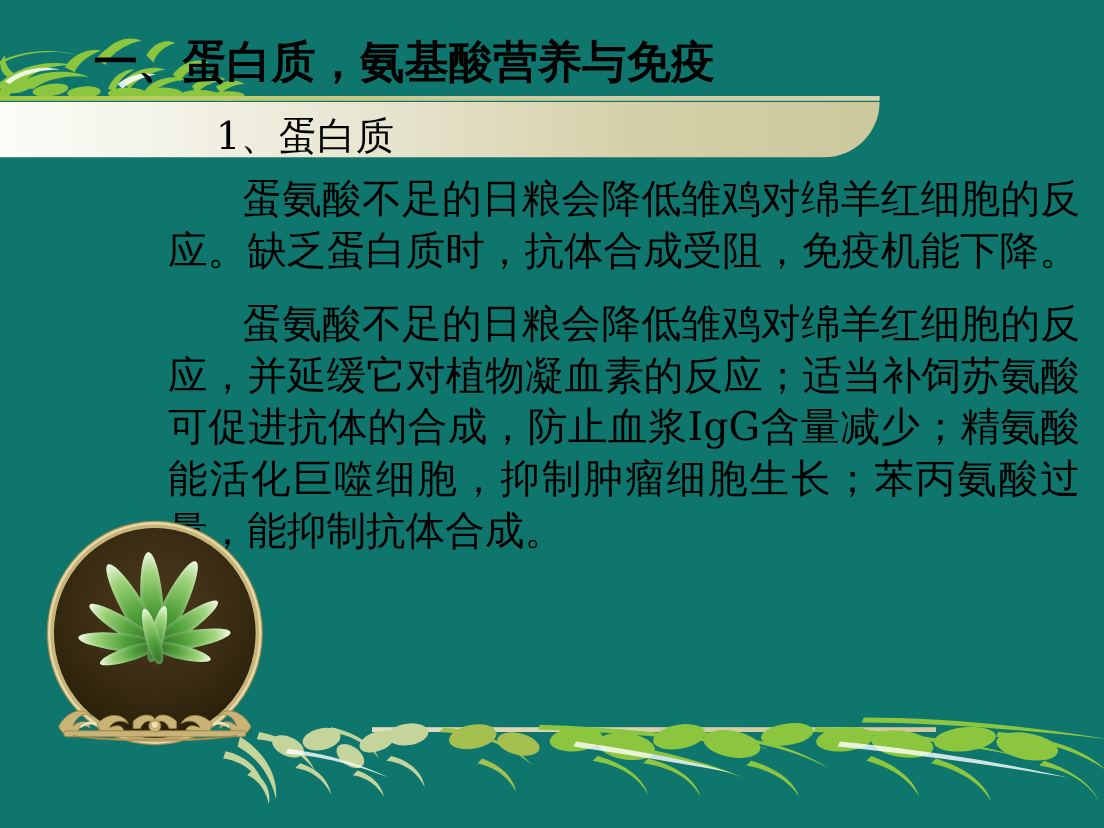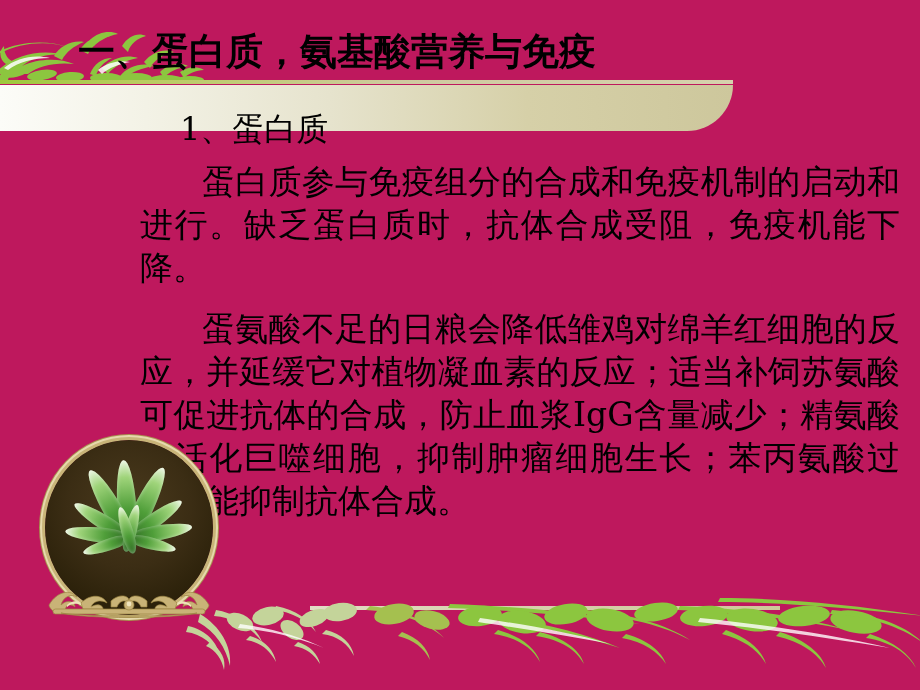--- a/index.html
+++ b/index.html
@@ -4,21 +4,21 @@
 <style>
   html, body {
     margin: 0;
     padding: 0;
     background: #ffffff;
   }
   #slide {
     position: relative;
     width: 920px;
     height: 690px;
-    background: #be185d;
+    background: #0f766e;
     overflow: hidden;
     font-family: "DejaVu Serif", "Liberation Serif", serif;
   }
 
   
   .top-vine {
     position: absolute;
     left: -6px;
     top: 28px;
     width: 240px;
@@ -68,21 +68,20 @@
     top: 92px;
     width: 780px;
     color: #000000;
   }
   .sub-head {
     font-family: "DejaVu Serif", "Liberation Serif", serif;
     font-size: 32px;
     line-height: 42px;
     padding-left: 40px;
     white-space: nowrap;
-    margin-top: 16px;
   }
   .para {
     font-family: "DejaVu Serif", "Liberation Serif", serif;
     font-size: 33px;
     line-height: 43px;
     text-align: justify;
     text-justify: inter-ideograph;
     text-indent: 62px;
     width: 760px;
     word-break: break-all;
@@ -198,21 +197,21 @@
 
   <div class="title-rule"></div>
   <div class="header-band"></div>
 
   <div class="slide-title">一、蛋白质，氨基酸营养与免疫</div>
 
 
   <div class="body-area">
     <div class="sub-head">1、蛋白质</div>
     <div class="sp-1"></div>
-    <div class="para">蛋白质参与免疫组分的合成和免疫机制的启动和进行。缺乏蛋白质时，抗体合成受阻，免疫机能下降。</div>
+    <div class="para">蛋氨酸不足的日粮会降低雏鸡对绵羊红细胞的反应。缺乏蛋白质时，抗体合成受阻，免疫机能下降。</div>
     <div class="sp-2"></div>
     <div class="sp-1"></div>
     <div class="para">蛋氨酸不足的日粮会降低雏鸡对绵羊红细胞的反应，并延缓它对植物凝血素的反应；适当补饲苏氨酸可促进抗体的合成，防止血浆IgG含量减少；精氨酸能活化巨噬细胞，抑制肿瘤细胞生长；苯丙氨酸过量，能抑制抗体合成。</div>
   </div>
 
   <div class="medallion">
     <div class="medallion-ring">
       <div class="leaf big" style="transform: translate(-50%,-100%) rotate(-4deg);"></div>
       <div class="leaf big" style="transform: translate(-50%,-100%) rotate(26deg);"></div>
       <div class="leaf big" style="transform: translate(-50%,-100%) rotate(-30deg);"></div>

